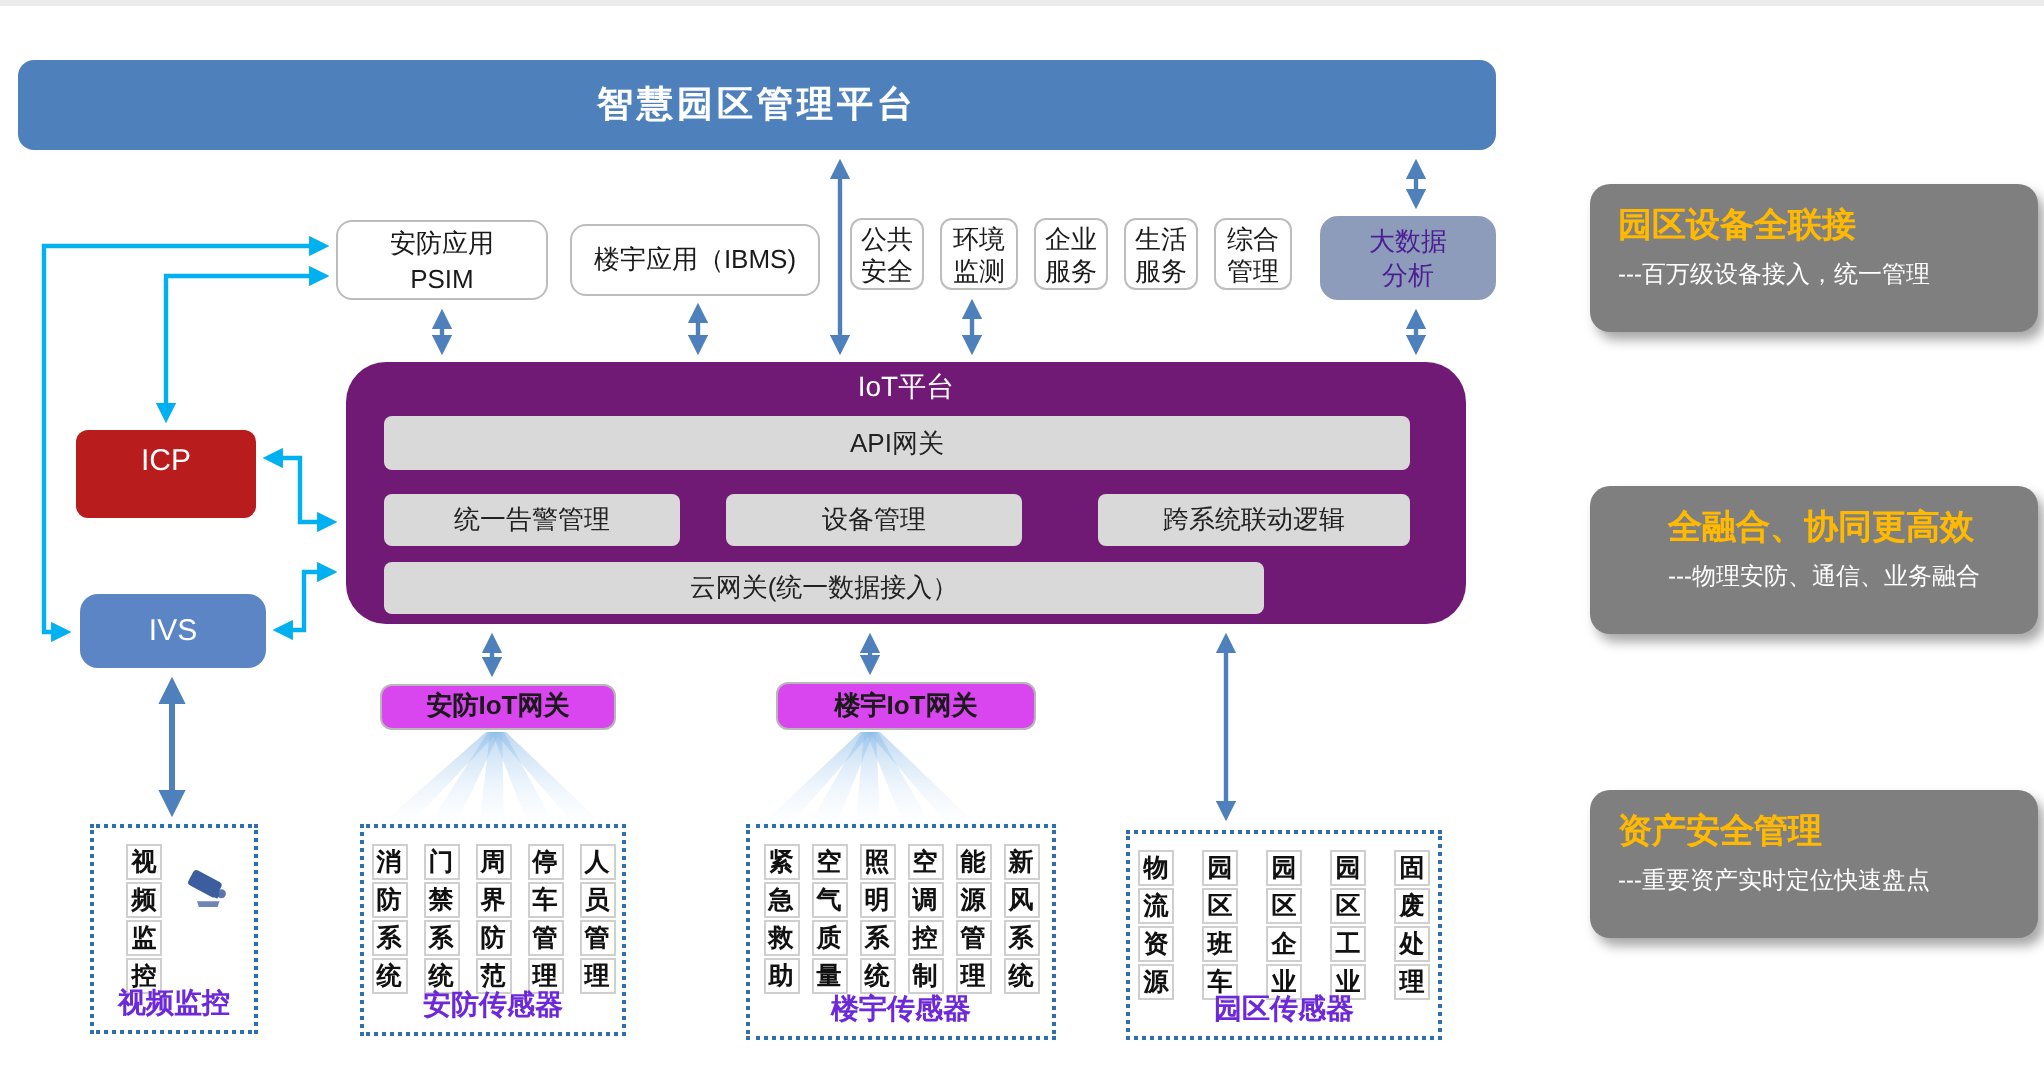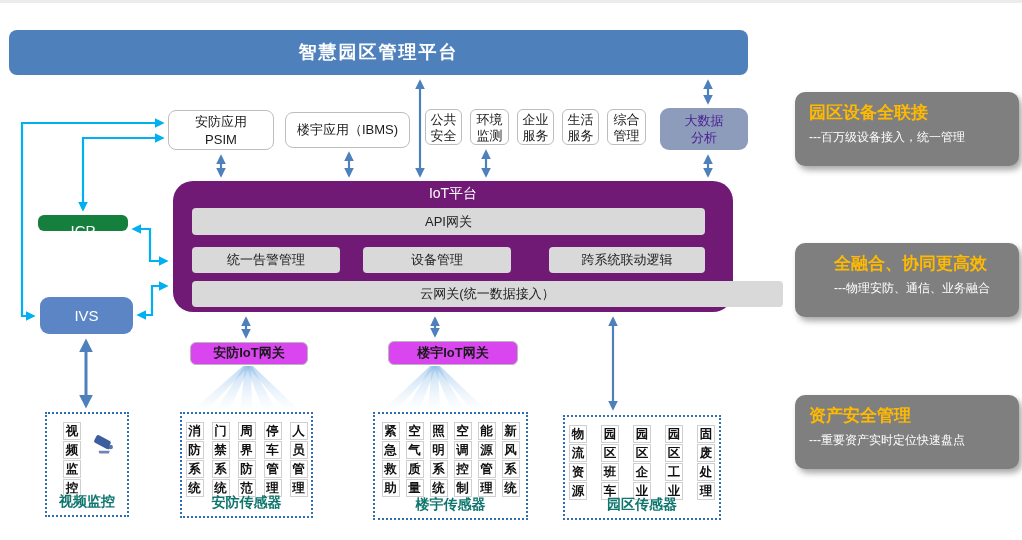--- a/index.html
+++ b/index.html
@@ -19,44 +19,44 @@
   #bigdata{left:660px;top:108px;width:88px;height:42px;background:#8c9cba;border-radius:9px;color:#4c1d95;
            font-size:13px;line-height:17px;text-align:center;padding-top:4px;}
   
   #platform{left:173px;top:181px;width:560px;height:131px;background:#701a75;border-radius:20px;}
   #platform-title{left:0;top:4px;width:100%;text-align:center;color:#fff;font-size:14px;height:20px;}
   .graybar{position:absolute;background:#d9d9d9;border-radius:4px;color:#222;font-size:13px;text-align:center;box-sizing:border-box;}
   #api-bar{left:19px;top:27px;width:513px;height:27px;line-height:27px;}
   #mod-1{left:19px;top:66px;width:148px;height:26px;line-height:26px;}
   #mod-2{left:190px;top:66px;width:148px;height:26px;line-height:26px;}
   #mod-3{left:376px;top:66px;width:156px;height:26px;line-height:26px;}
-  #cloud-bar{left:19px;top:100px;width:591px;height:26px;line-height:26px;}
-  
-  #icp{left:38px;top:215px;width:90px;height:16px;background:#15803d;border-radius:6px;color:#fff;
+  #cloud-bar{left:19px;top:100px;width:440px;height:26px;line-height:26px;}
+  
+  #icp{left:38px;top:215px;width:90px;height:44px;background:#b91c1c;border-radius:6px;color:#fff;
        font-size:15px;text-align:center;line-height:32px;}
   #ivs{left:40px;top:297px;width:93px;height:37px;background:#5c85c5;border-radius:9px;color:#fff;
        font-size:15px;text-align:center;line-height:37px;}
   
   .gateway{background:#d946ef;border:1.5px solid #b8b8b8;border-radius:6px;color:#1a1a1a;
            font-size:13px;font-weight:600;text-align:center;}
   #gw-security{left:190px;top:342px;width:118px;height:23px;line-height:20px;}
   #gw-building{left:388px;top:341px;width:130px;height:24px;line-height:21px;}
   
   .sensorbox{border:2px dotted #2f6fae;background:#fff;}
   #box-video{left:45px;top:412px;width:84px;height:105px;}
   #box-security{left:180px;top:412px;width:133px;height:106px;}
   #box-building{left:373px;top:412px;width:155px;height:108px;}
   #box-campus{left:563px;top:415px;width:158px;height:105px;}
   .cols{position:absolute;left:0;top:8px;width:100%;display:flex;justify-content:center;}
   .gap8{gap:8px;} .gap6{gap:6px;} .gap14{gap:14px;}
   .vcol{display:flex;flex-direction:column;gap:1px;}
   .vcell{width:16px;height:16px;border:1px solid #cfcfcf;background:#fff;color:#111;
          font-size:12.5px;font-weight:600;line-height:16px;text-align:center;}
   .sensorlabel{position:absolute;left:0;bottom:4px;width:100%;text-align:center;
-               color:#0f766e;font-size:14px;font-weight:bold;}
+               color:#6d28d9;font-size:14px;font-weight:bold;}
   #video-cols{justify-content:flex-start;padding-left:16px;}
   #camera-icon{position:absolute;left:44px;top:16px;width:30px;height:30px;}
   
   .panel{left:795px;width:224px;height:74px;background:#7f7f7f;border-radius:10px;
          box-shadow:3px 4px 6px rgba(0,0,0,0.35);padding:10px 8px 0 14px;}
   #panel-1{top:92px;} #panel-2{top:243px;padding-left:39px;} #panel-3{top:395px;}
   .panel-title{color:#ffb900;font-size:17px;font-weight:bold;line-height:22px;}
   .panel-desc{color:#fff;font-size:12px;margin-top:5px;}
   
   #overlay{position:absolute;left:0;top:0;width:1022px;height:540px;pointer-events:none;}

